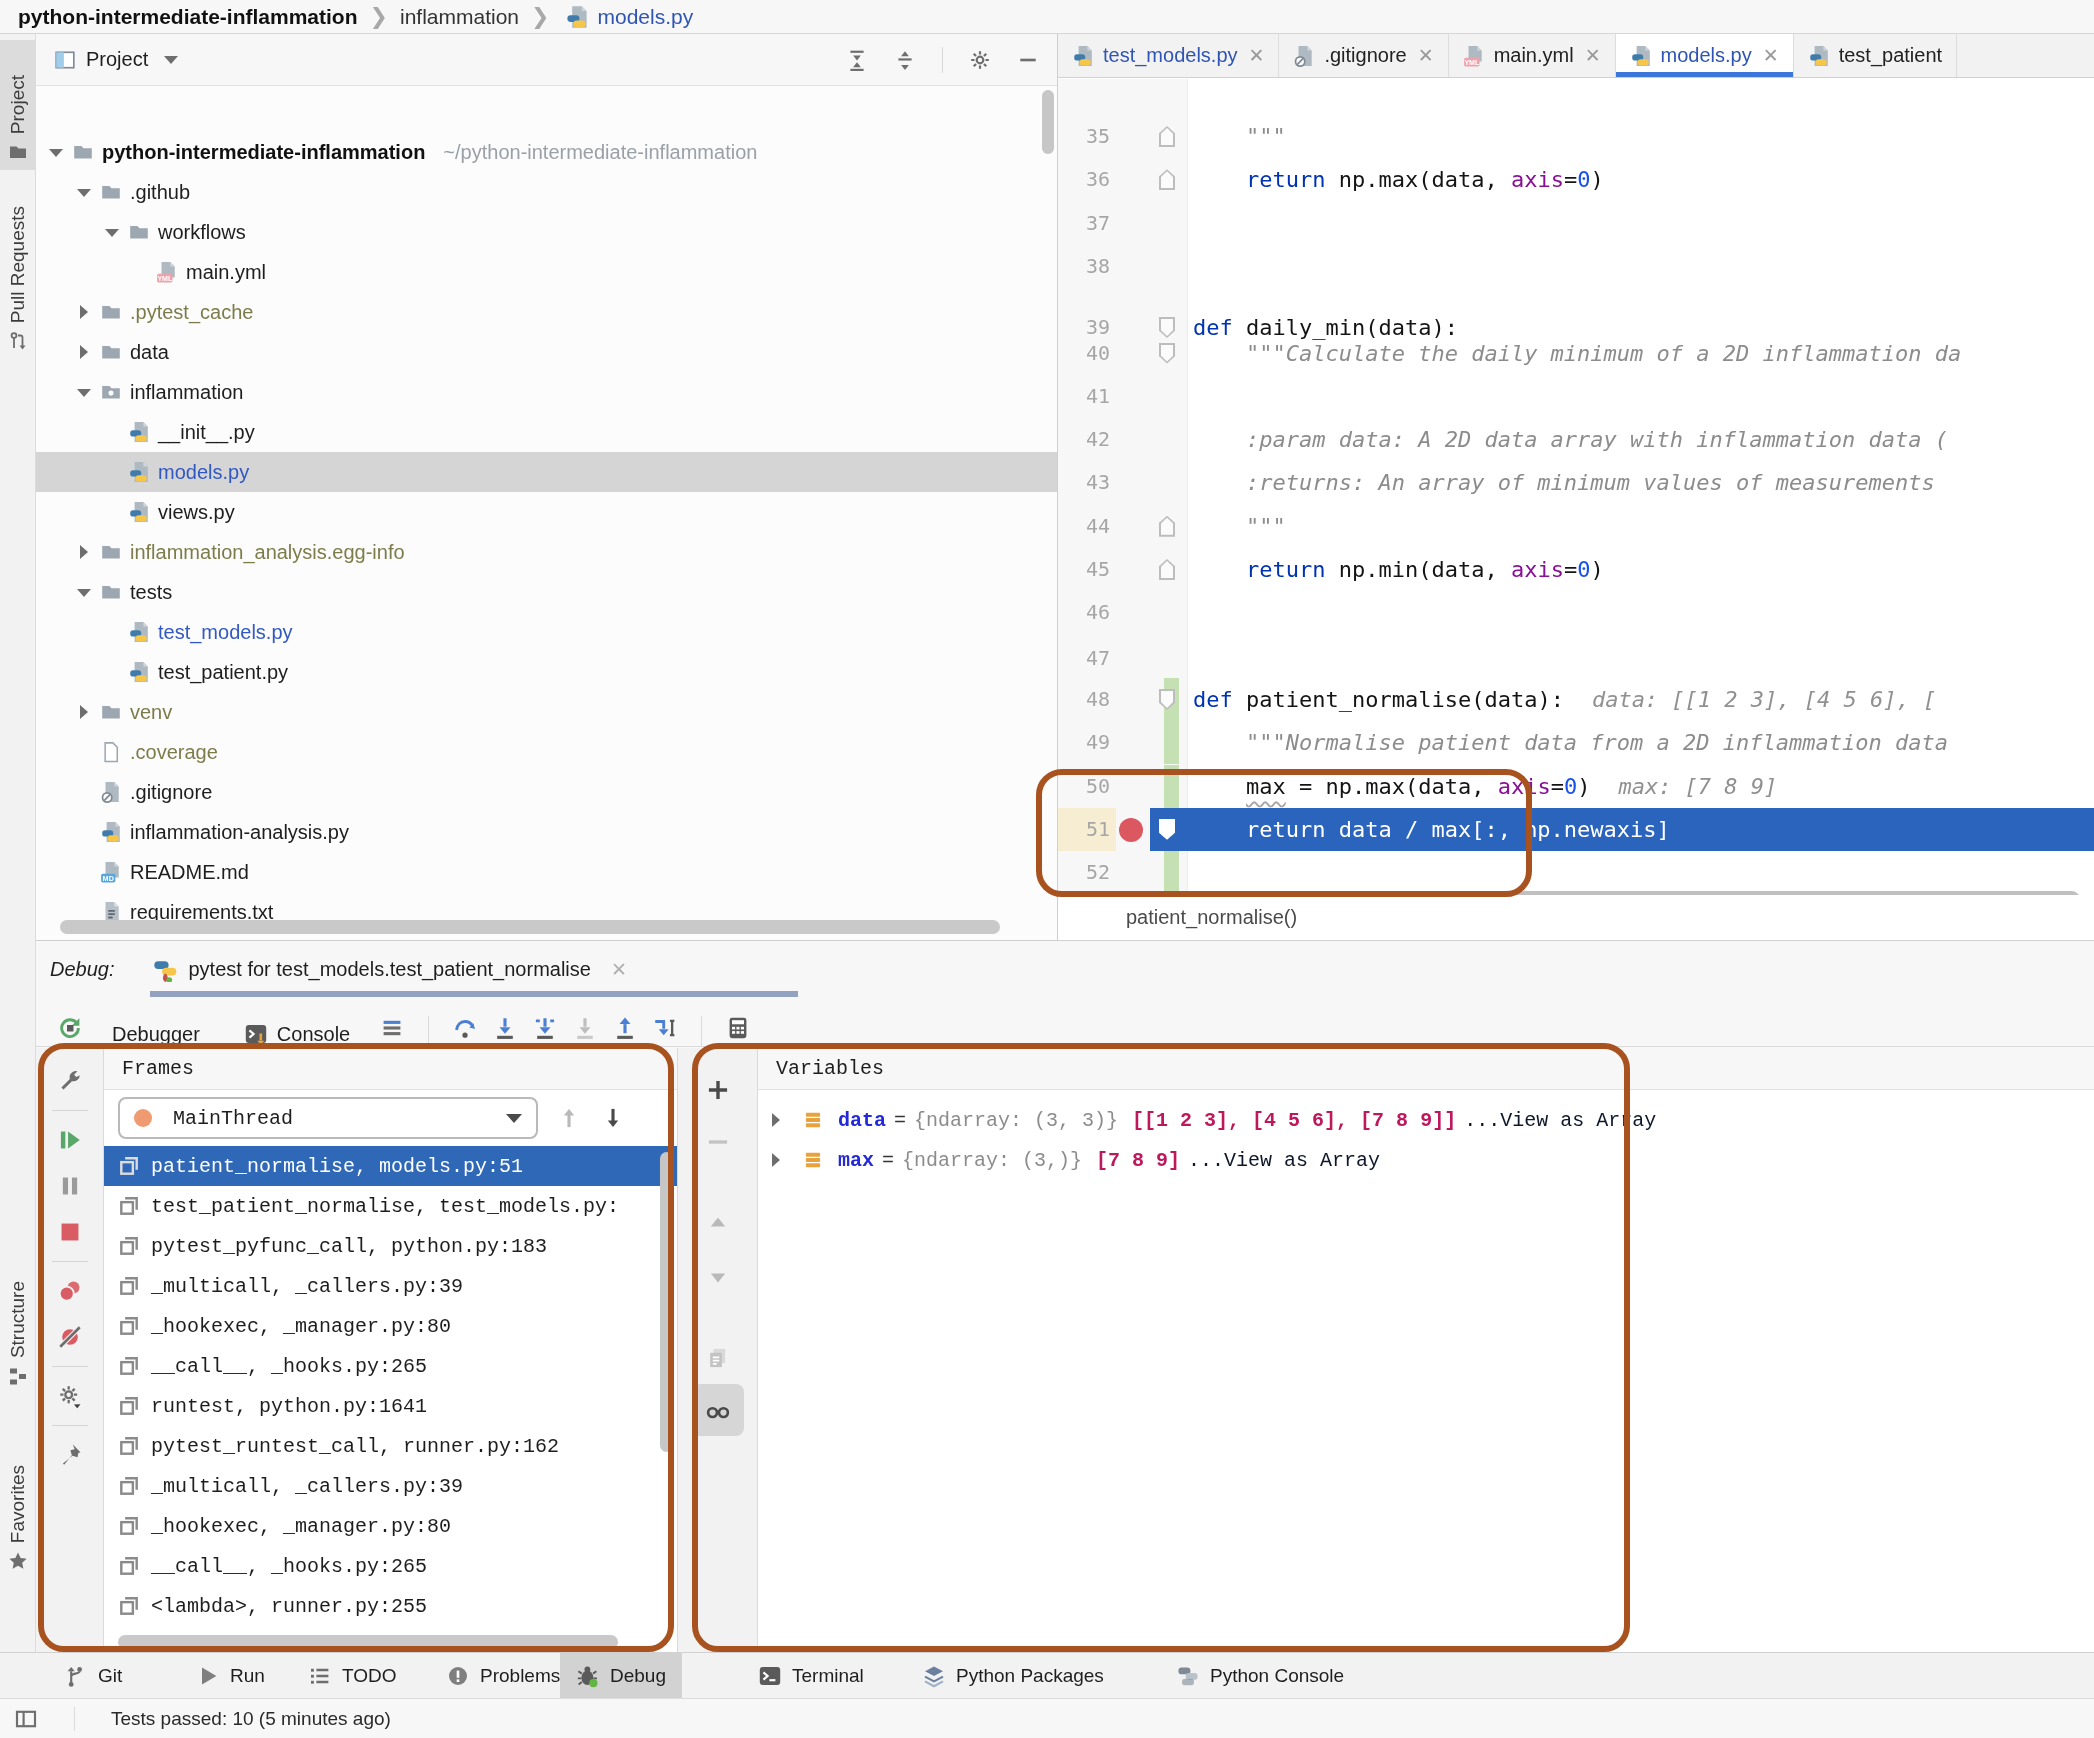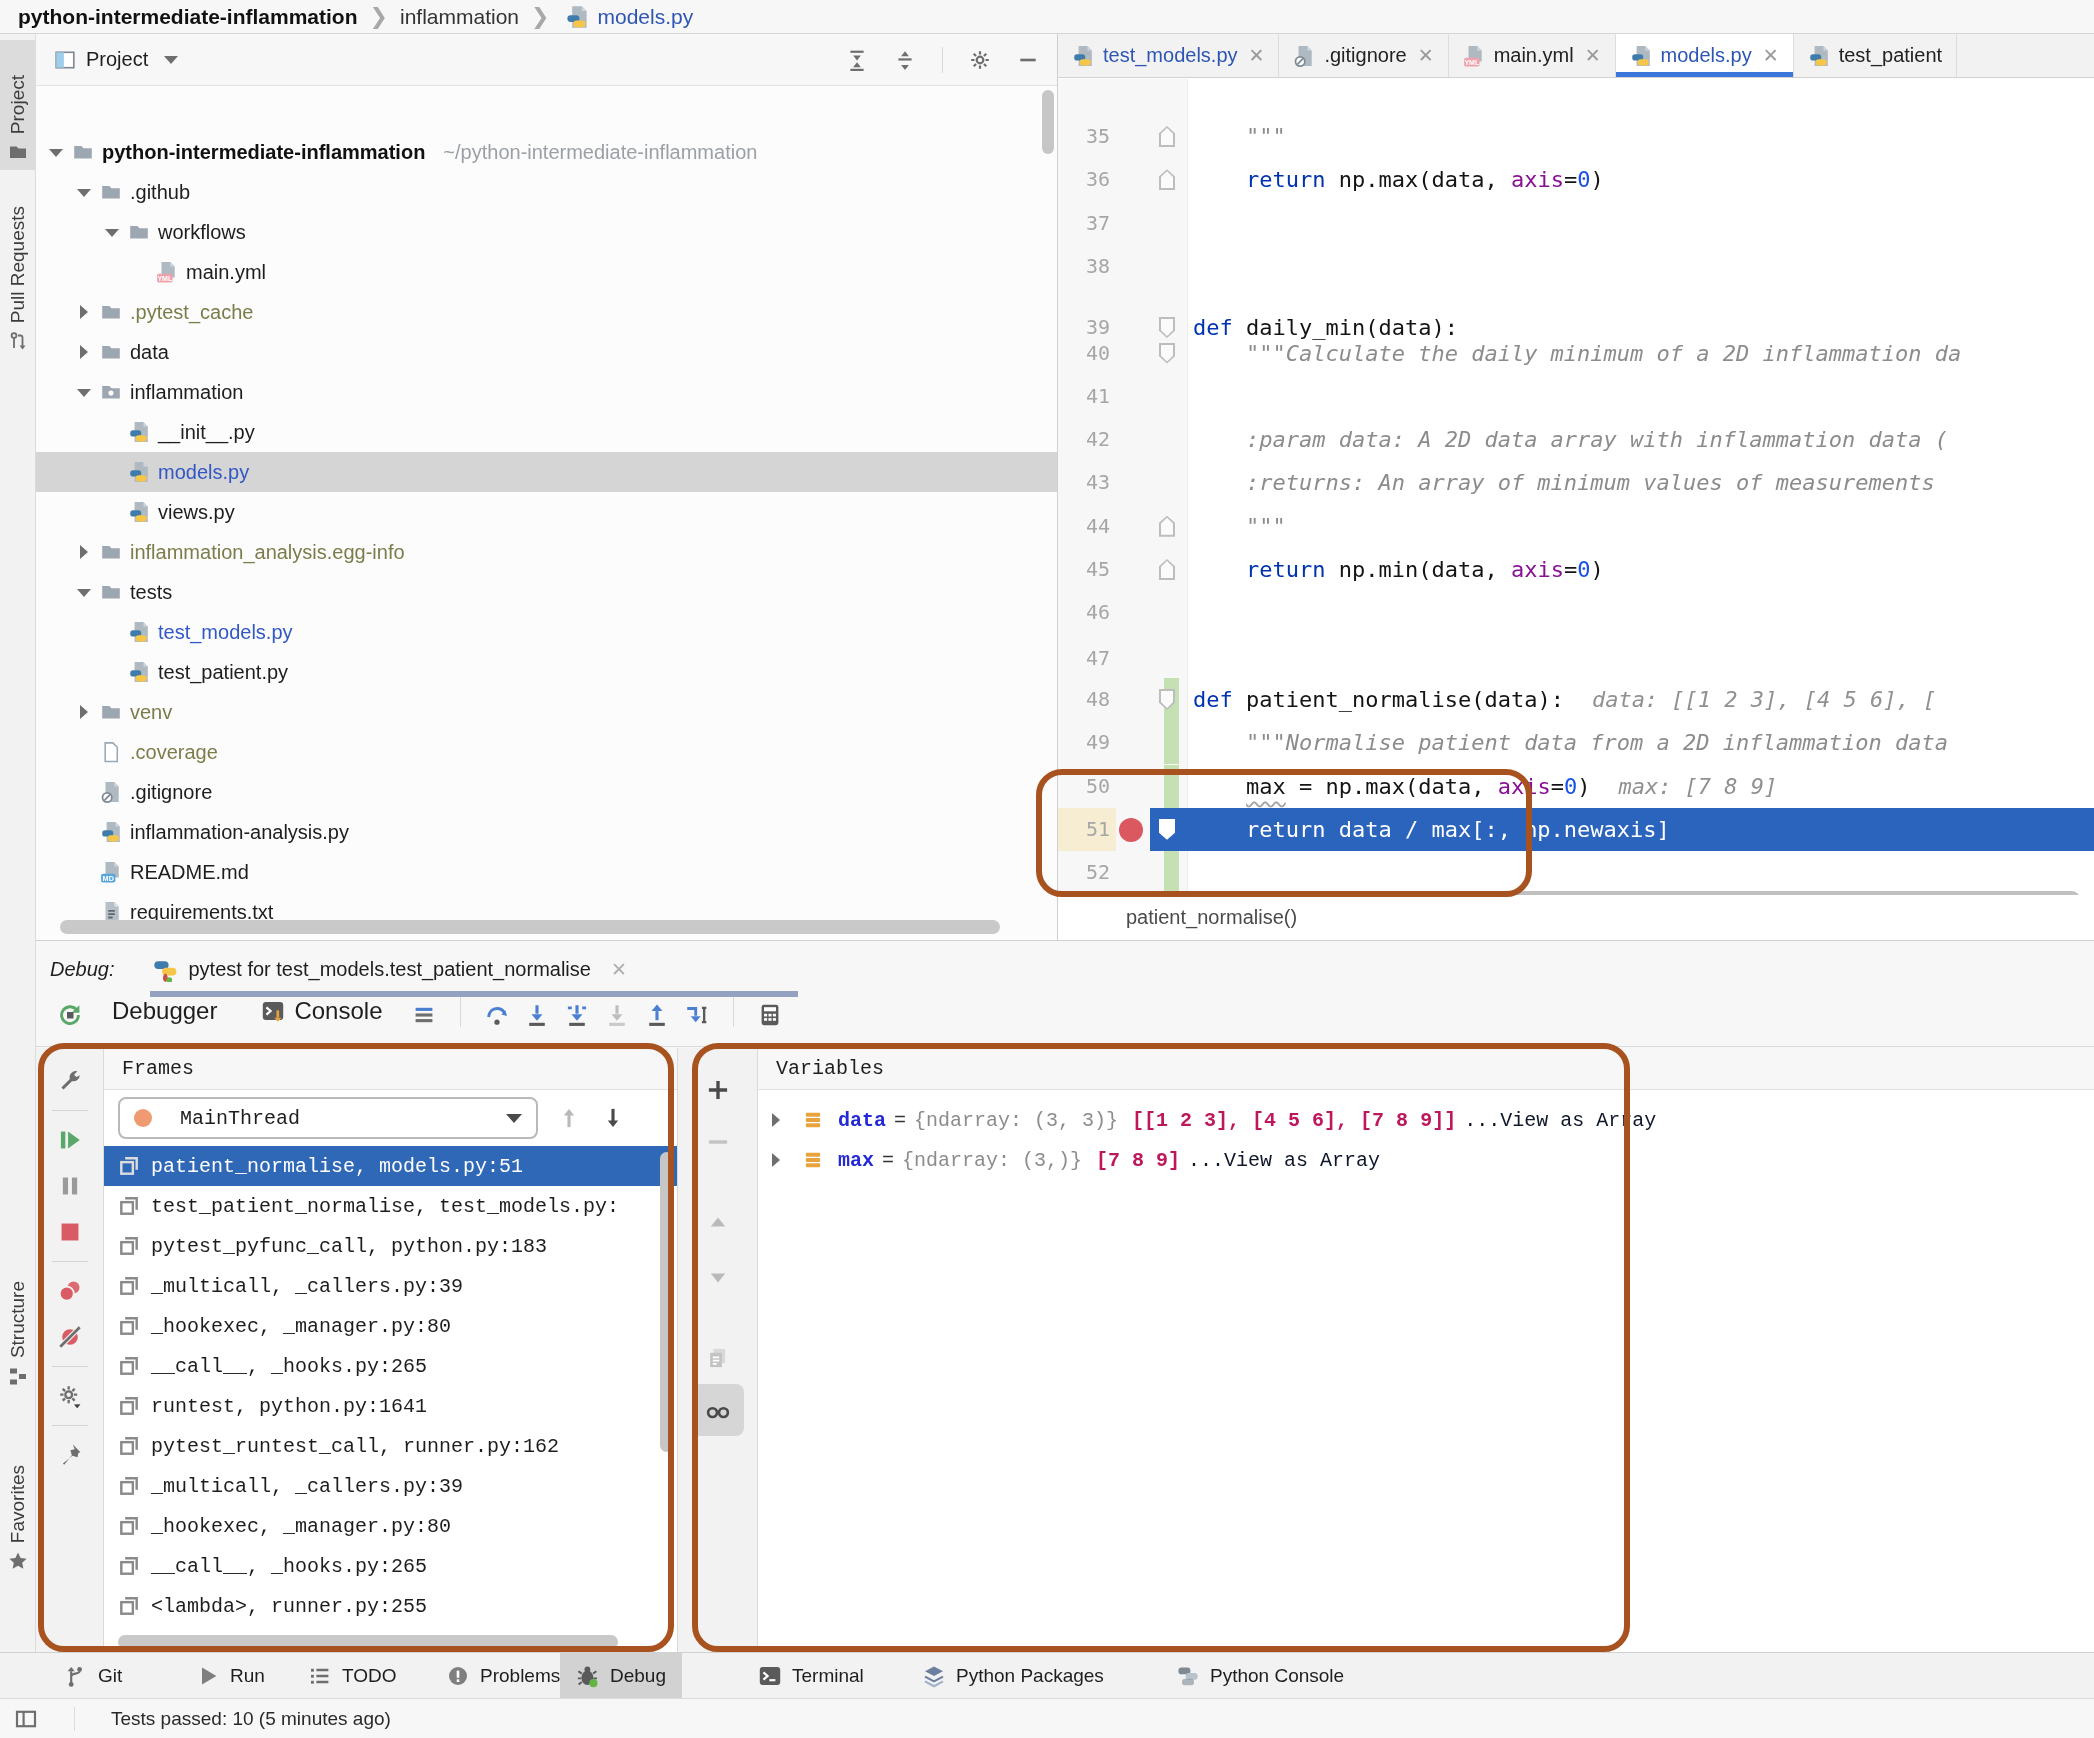--- a/index.html
+++ b/index.html
@@ -88,36 +88,36 @@
 
   
   .debug{position:absolute;left:36px;top:940px;width:2058px;height:712px;background:#f7f7f7;
          border-top:1px solid #cfcfcf;}
   .dw-header{position:absolute;left:0;top:0;right:0;height:56px;display:flex;align-items:center;
              font-size:20px;padding-left:14px;gap:12px;}
   .dw-label{color:#1e1e1e;margin-right:26px;font-style:italic;}
   .dw-tab{display:flex;align-items:center;gap:10px;color:#1e1e1e;}
   .dw-tab .x{color:#b0b0b0;font-size:19px;margin-left:10px;}
   .dw-underline{position:absolute;left:114px;top:50px;width:648px;height:6px;background:#93a2c0;}
-  .dw-toolbar{position:absolute;left:0;top:56px;right:0;height:50px;display:flex;align-items:flex-start;
-              border-bottom:1px solid #dadada;font-size:24px;padding-left:14px;}
+  .dw-toolbar{position:absolute;left:0;top:56px;right:0;height:50px;display:flex;align-items:flex-end;
+              border-bottom:1px solid #dadada;font-size:20px;padding-left:14px;}
   .vsep{width:1px;height:30px;background:#dadada;margin:0 16px;}
   .tb-tab{display:flex;align-items:center;gap:9px;margin:0 22px;color:#1e1e1e;}
   .tb-ic{display:flex;align-items:center;justify-content:center;width:40px;height:36px;}
   .dw-content{position:absolute;left:0;top:107px;right:0;bottom:0;display:flex;font-family:Liberation Mono, monospace;}
   .dw-leftbar{width:68px;background:#f2f2f2;border-right:1px solid #dadada;display:flex;
               flex-direction:column;align-items:center;padding-top:10px;}
   .lb-ic{height:46px;display:flex;align-items:center;justify-content:center;width:100%;}
   .lb-sep{width:36px;height:1px;background:#d5d5d5;margin:6px 0;}
   .frames{width:574px;background:#fff;border-right:1px solid #dadada;position:relative;overflow:hidden;}
   .panel-h{height:42px;display:flex;align-items:center;padding-left:18px;font-size:20px;
            background:#f7f7f7;border-bottom:1px solid #e2e2e2;}
   .combo-row{height:56px;display:flex;align-items:center;padding-left:14px;gap:18px;background:#fff;}
   .combo{width:420px;height:42px;border:2px solid #b9b9b9;border-radius:8px;display:flex;
-         align-items:center;padding:0 14px;gap:28px;font-size:20px;background:#fff;}
+         align-items:center;padding:0 14px;gap:21px;font-size:20px;background:#fff;}
   .combo .dot{width:18px;height:18px;border-radius:50%;background:#ef9a70;}
   .combo .car{margin-left:auto;width:0;height:0;border-left:8px solid transparent;
               border-right:8px solid transparent;border-top:9px solid #4a4a4a;}
   .flist{position:absolute;left:0;top:98px;right:0;bottom:20px;overflow:hidden;}
   .frow{height:40px;display:flex;align-items:center;padding-left:14px;gap:11px;font-size:20px;
         white-space:nowrap;color:#1e1e1e;}
   .frow.sel{background:#3068b8;color:#fff;}
   .f-vsb{position:absolute;right:4px;top:104px;width:13px;height:300px;background:#c6c6c6;border-radius:7px;}
   .f-hsb{position:absolute;left:14px;bottom:3px;width:500px;height:14px;background:#c9c9c9;border-radius:7px;}
   .vstrip{width:80px;background:#f2f2f2;border-right:1px solid #dadada;display:flex;

